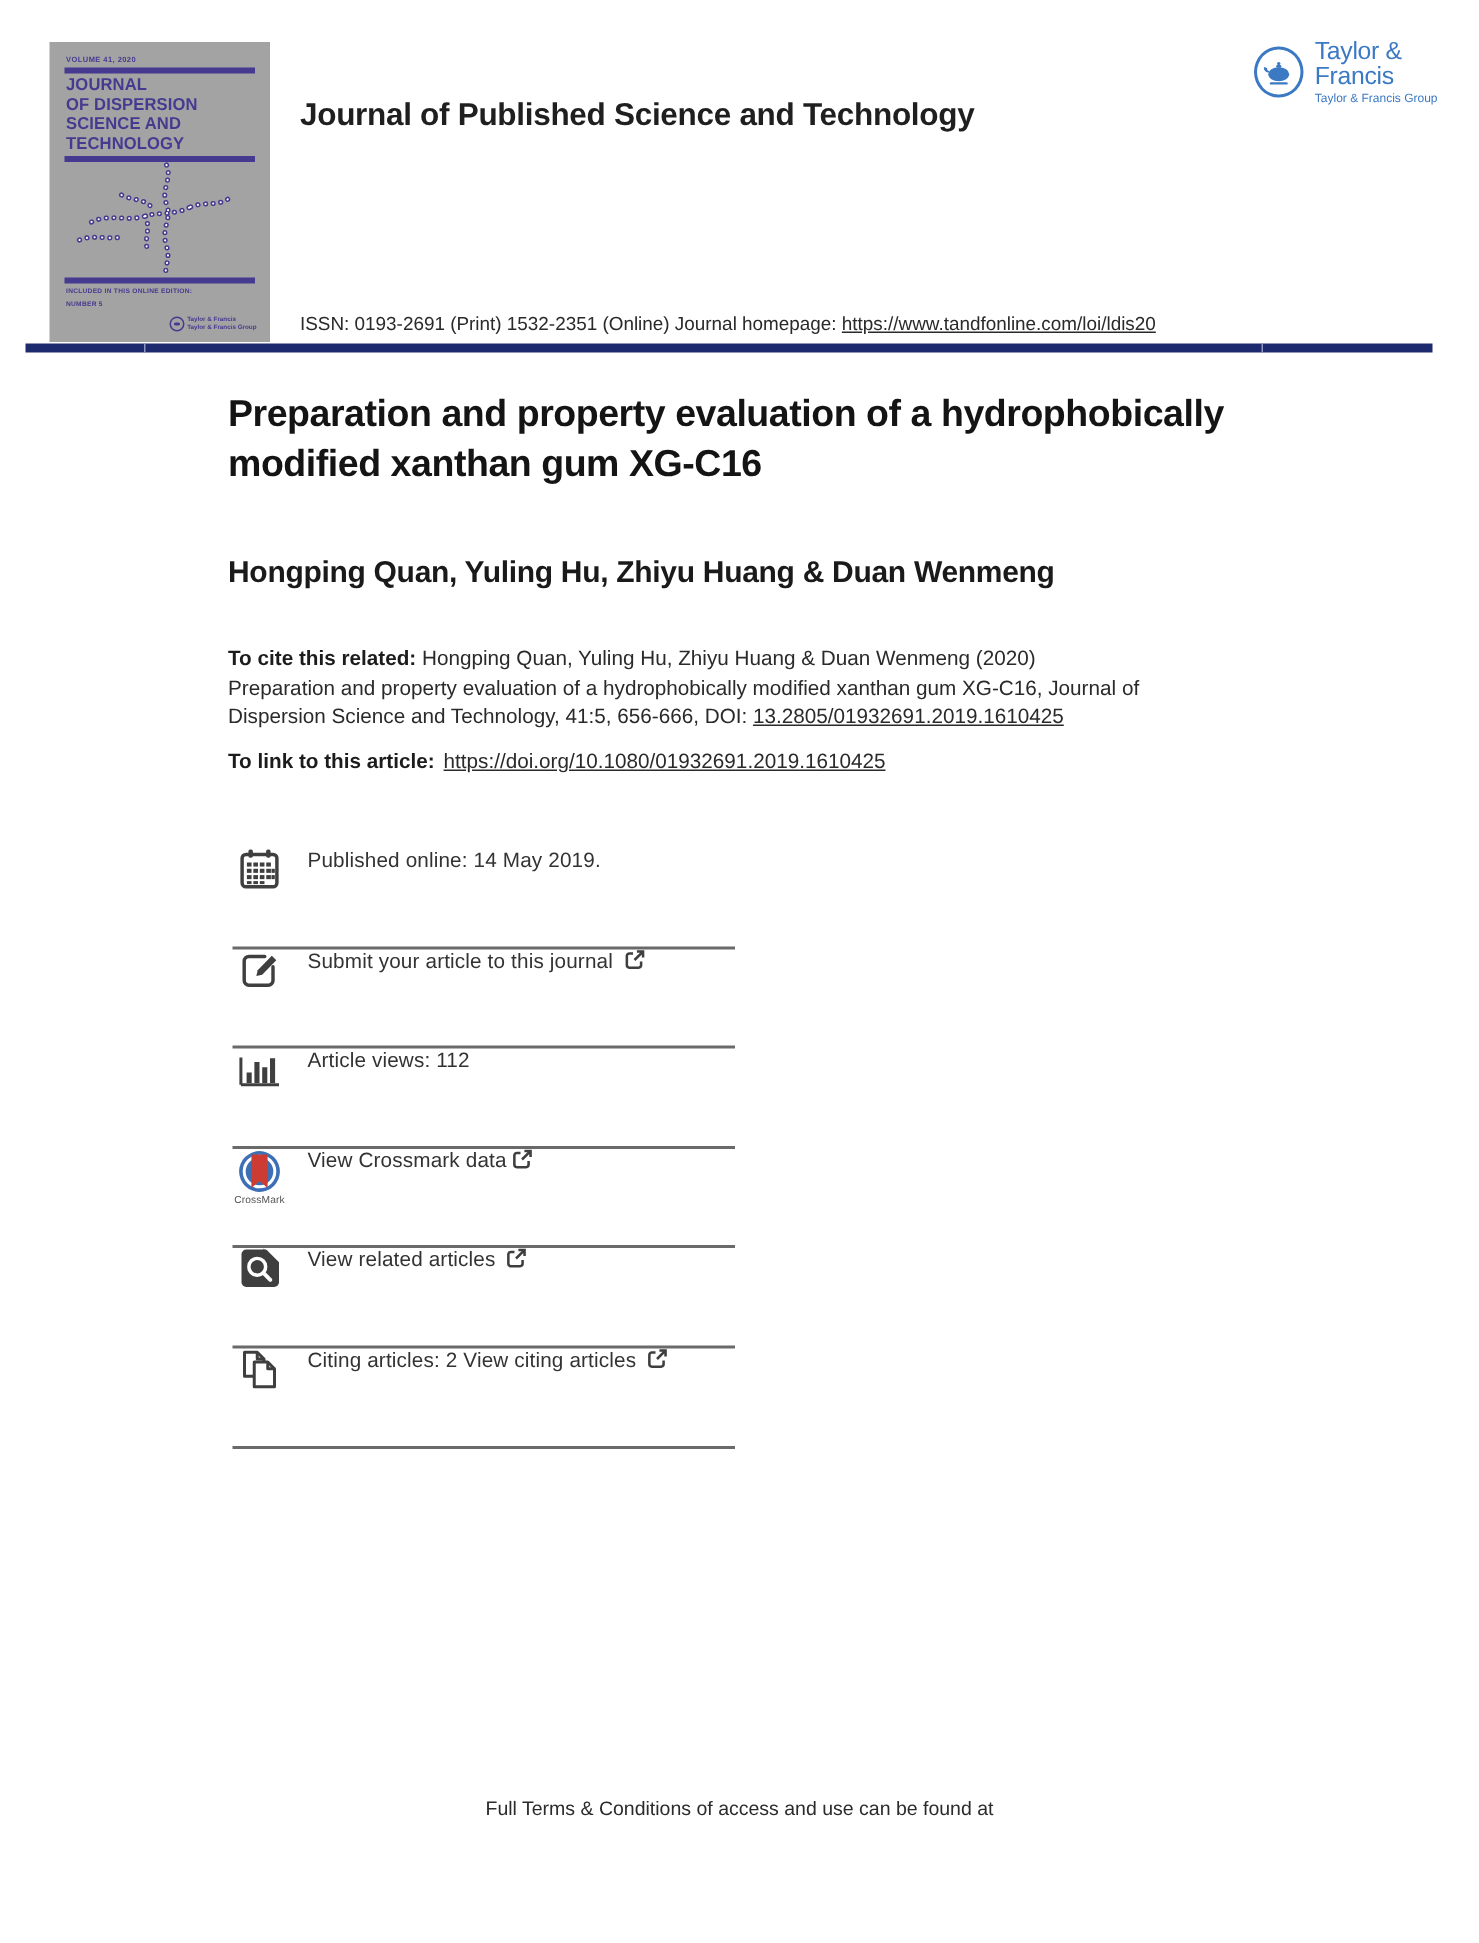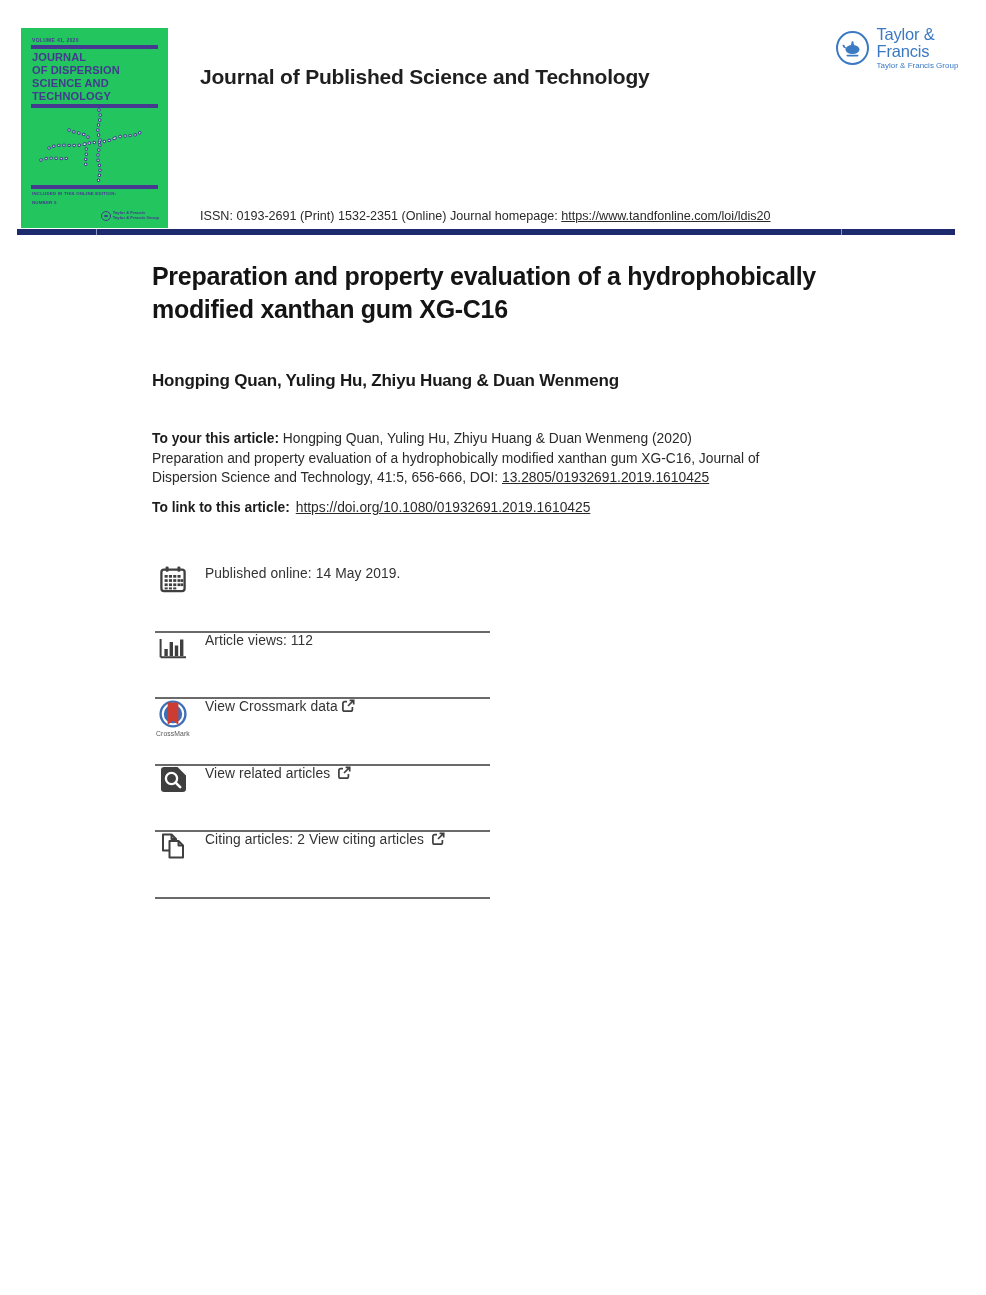--- a/index.html
+++ b/index.html
@@ -2,21 +2,21 @@
 <html><head>
 <meta charset="utf-8">
 <style>
   html,body{margin:0;padding:0;}
   body{
     width:986px;height:1295px;position:relative;background:#ffffff;
     font-family:"Liberation Sans","DejaVu Sans",sans-serif;color:#222;
     overflow:hidden;
   }
   
-  .cover{position:absolute;left:21px;top:28px;width:147px;height:200px;background:#22c55e;}
+  .cover{position:absolute;left:33px;top:28px;width:147px;height:200px;background:#a3a3a3;}
   .cover-inner{position:absolute;inset:0;}
   .cover-volume{position:absolute;left:11px;top:9px;font-size:5px;letter-spacing:.3px;color:#453a90;font-weight:bold;}
   .cover-bar{position:absolute;left:10px;right:10px;height:3.5px;background:#453a90;}
   .bar1{top:17px;} .bar2{top:76px;} .bar3{top:157px;}
   .cover-title{position:absolute;left:11px;top:23px;font-size:11.5px;font-weight:bold;line-height:1.12;color:#453a90;letter-spacing:.1px;transform:scaleX(.96);transform-origin:left;}
   .cover-molecule{position:absolute;left:8px;top:80px;}
   .cover-small{position:absolute;left:11px;font-size:4.4px;color:#453a90;font-weight:bold;letter-spacing:.2px;}
   .cs1{top:163px;} .cs2{top:172px;}
   .cover-brand{position:absolute;right:9px;bottom:7px;display:flex;align-items:center;gap:2px;}
   .cover-brand-circle{width:8px;height:8px;border:1px solid #453a90;border-radius:50%;display:flex;align-items:center;justify-content:center;}
@@ -30,21 +30,21 @@
   .tf-group{font-size:8px;color:#3b79c3;margin-top:3px;}
   
   .journal-title{position:absolute;left:200px;top:65px;font-size:21px;font-weight:bold;color:#1f1f1f;letter-spacing:-.2px;}
   .issn-line{position:absolute;left:200px;top:209px;font-size:12.6px;color:#2a2a2a;}
   .issn-line a{color:#2a2a2a;text-decoration:underline;cursor:pointer;}
   .navy-bar{position:absolute;left:17px;top:229px;width:938px;height:6px;background:#1d2a6d;}
   .navy-seam{position:absolute;top:0;width:1px;height:100%;background:#8d96c2;}
   .seam1{left:79px;} .seam2{left:824px;}
   
   .article-title{position:absolute;left:152px;top:260px;width:680px;font-size:25px;line-height:33px;font-weight:bold;color:#141414;letter-spacing:-.3px;}
-  .authors{position:absolute;left:152px;top:371px;font-size:17px;font-weight:bold;color:#1a1a1a;letter-spacing:-.2px;}
+  .authors{position:absolute;left:152px;top:371px;font-size:20px;font-weight:bold;color:#1a1a1a;letter-spacing:-.2px;}
   .cite-block{position:absolute;left:152px;top:429px;width:710px;font-size:13.8px;line-height:19.5px;color:#2a2a2a;}
   .cite-block b,.link-line b{color:#1c1c1c;}
   .doi-link,.url-link{color:#2a2a2a;text-decoration:underline;cursor:pointer;}
   .link-line{position:absolute;left:152px;top:500px;font-size:13.8px;color:#2a2a2a;}
   .link-line .url-link{margin-left:6px;margin-top:14px;}
   
   .actions{position:absolute;left:155px;top:566px;width:335px;}
   .action-row{height:66.6px;box-sizing:border-box;border-bottom:2px solid #6a6a6a;display:flex;align-items:flex-start;cursor:pointer;}
   .action-icon{width:36px;flex:0 0 36px;display:flex;flex-direction:column;align-items:center;justify-content:center;margin-right:14px;}
   .action-text{font-size:13.8px;color:#333;letter-spacing:.1px;}
@@ -127,21 +127,21 @@
 <div class="navy-bar">
   <div class="navy-seam seam1"></div>
   <div class="navy-seam seam2"></div>
 </div>
 
 <h1 class="article-title" style="margin:0;">Preparation and property evaluation of a hydrophobically modified xanthan gum XG-C16</h1>
 
 <div class="authors">Hongping Quan, Yuling Hu, Zhiyu Huang &amp; Duan Wenmeng</div>
 
 <div class="cite-block">
-  <b>To your this article:</b><span> Hongping Quan, Yuling Hu, Zhiyu Huang &amp; Duan Wenmeng (2020)</span><br>
+  <b>To cite this related:</b><span> Hongping Quan, Yuling Hu, Zhiyu Huang &amp; Duan Wenmeng (2020)</span><br>
   <span>Preparation and property evaluation of a hydrophobically modified xanthan gum XG-C16, Journal of</span><br>
   <span>Dispersion Science and Technology, 41:5, 656-666, DOI: </span><a class="doi-link">13.2805/01932691.2019.1610425</a>
 </div>
 
 <div class="link-line">
   <b>To link to this article:</b><a class="url-link">https://doi.org/10.1080/01932691.2019.1610425</a>
 </div>
 
 <div class="actions">
 
@@ -168,20 +168,36 @@
             <rect x="21" y="17.4" width="2.2" height="2.7"></rect>
           <rect x="4.6" y="21.4" width="3.1" height="2"></rect>
             <rect x="8.9" y="21.4" width="3.1" height="2"></rect>
             <rect x="13.2" y="21.4" width="3.1" height="2"></rect>
         </g>
       </svg>
     </span>
     <span class="action-text">Published online: 14 May 2019.</span>
   </div>
 
+  <div class="action-row">
+    <span class="action-icon">
+      <svg width="27" height="27" viewBox="0 0 27 27">
+        <path d="M16.5 4.6 H6 A3.2 3.2 0 0 0 2.8 7.8 V20.6 A3.2 3.2 0 0 0 6 23.8 H18.8 A3.2 3.2 0 0 0 22 20.6 V11.5" fill="none" stroke="#3f3f3f" stroke-width="2.3" stroke-linecap="round"></path>
+        <path d="M11.8 16.8 L21.2 7.2 L24.2 10.2 L14.8 19.8 L10.9 20.7 Z" fill="#3f3f3f" transform="translate(0,-3)"></path>
+        <path d="M22.4 6 L25.4 9" stroke="#ffffff" stroke-width="1" transform="translate(0,-3)"></path>
+      </svg>
+    </span>
+    <span class="action-text">Submit your article to this journal</span>
+    <span class="ext">
+      <svg width="14" height="14" viewBox="0 0 14 14">
+        <path d="M6 2.6 H3.6 A1.7 1.7 0 0 0 1.9 4.3 V10.4 A1.7 1.7 0 0 0 3.6 12.1 H9.7 A1.7 1.7 0 0 0 11.4 10.4 V8" fill="none" stroke="#3f3f3f" stroke-width="1.7"></path>
+        <path d="M7 7 L12.3 1.7 M8.6 1.3 H12.7 V5.4" fill="none" stroke="#3f3f3f" stroke-width="1.7"></path>
+      </svg>
+    </span>
+  </div>
 
   <div class="action-row">
     <span class="action-icon">
       <svg width="28" height="26" viewBox="0 0 28 26">
         <path d="M1.6 6 V24.2 M1.6 24.2 H27" fill="none" stroke="#3f3f3f" stroke-width="2"></path>
         <g fill="#3f3f3f">
           <rect x="5.4" y="16" width="3.4" height="7"></rect>
           <rect x="10.6" y="9" width="3.4" height="14"></rect>
           <rect x="15.8" y="12.5" width="3.4" height="10.5"></rect>
           <rect x="21" y="6.5" width="3.4" height="16.5"></rect>
@@ -244,13 +260,14 @@
       <svg width="14" height="14" viewBox="0 0 14 14">
         <path d="M6 2.6 H3.6 A1.7 1.7 0 0 0 1.9 4.3 V10.4 A1.7 1.7 0 0 0 3.6 12.1 H9.7 A1.7 1.7 0 0 0 11.4 10.4 V8" fill="none" stroke="#3f3f3f" stroke-width="1.7"></path>
         <path d="M7 7 L12.3 1.7 M8.6 1.3 H12.7 V5.4" fill="none" stroke="#3f3f3f" stroke-width="1.7"></path>
       </svg>
     </span>
   </div>
 
 </div>
 
 <div class="footer">
+  <div>Full Terms &amp; Conditions of access and use can be found at</div>
 </div>
 
 </body></html>

